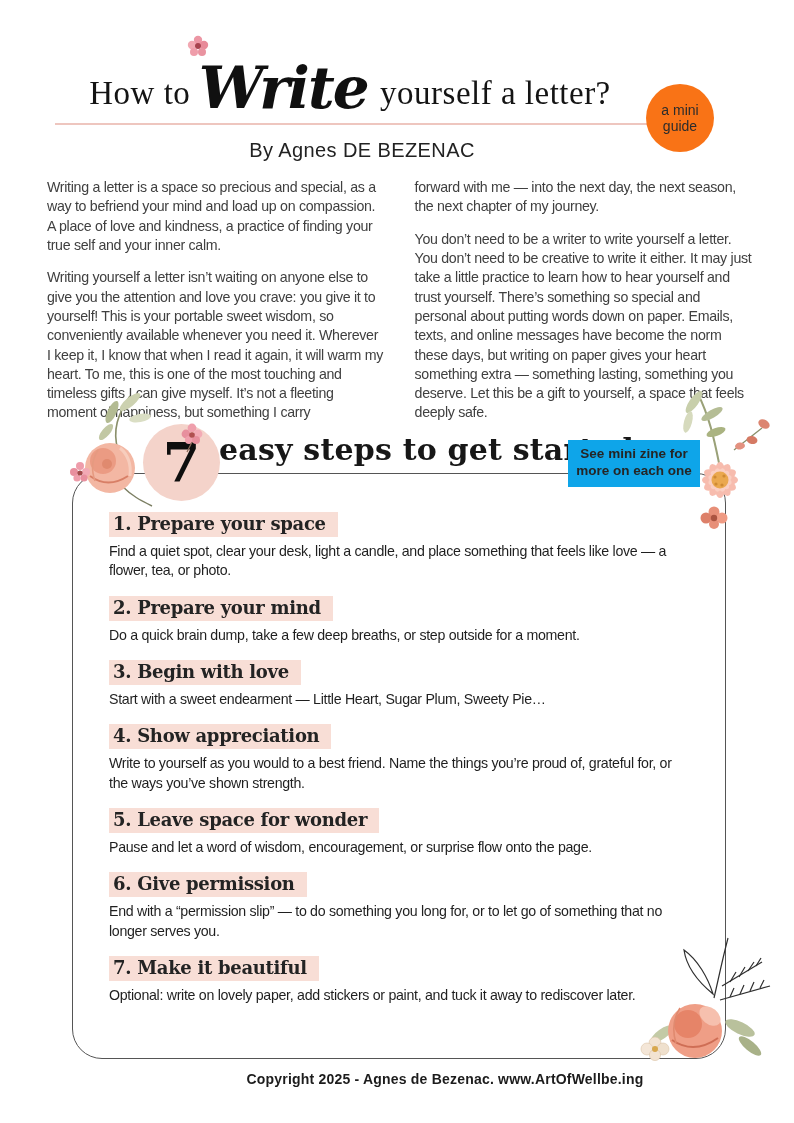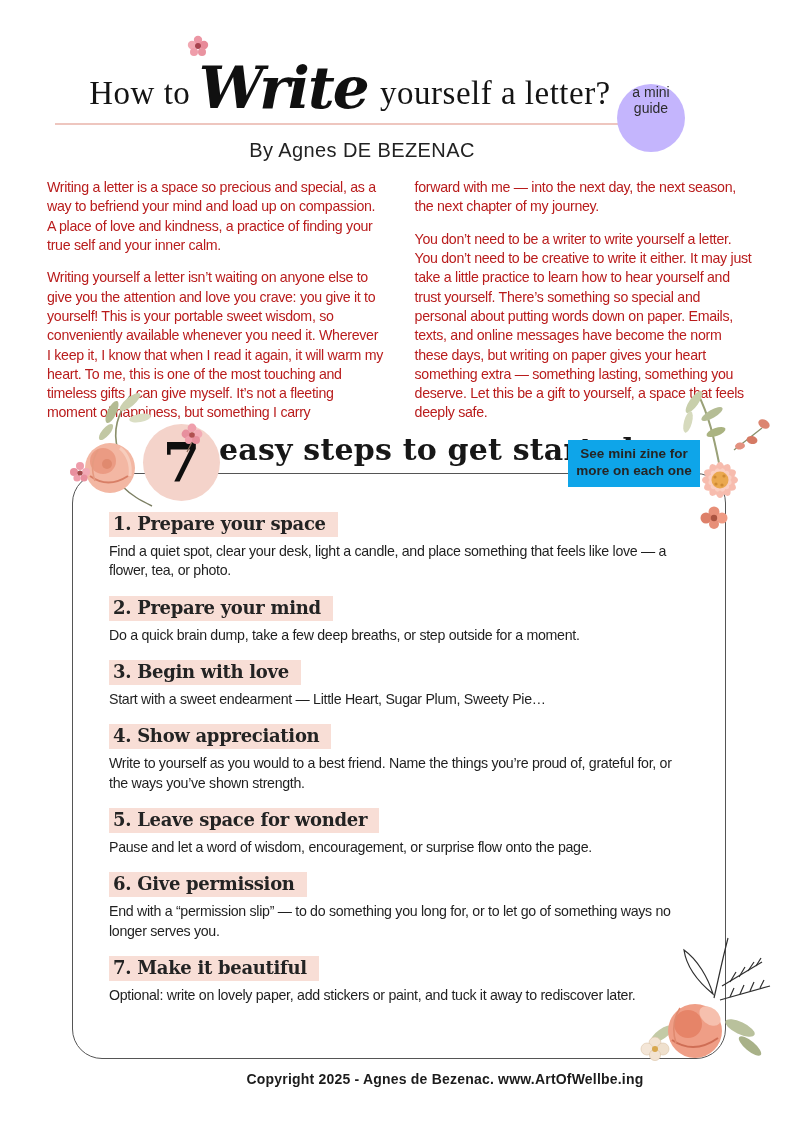--- a/index.html
+++ b/index.html
@@ -5,27 +5,27 @@
   * { margin:0; padding:0; box-sizing:border-box; }
   html,body { width:794px; height:1123px; }
   body { font-family:"Liberation Sans",sans-serif; background:#ffffff; color:#1e1e1e; position:relative; overflow:hidden; }
   .page { position:absolute; left:0; top:0; width:794px; height:1123px; background:#ffffff; }
 
   
   .title-row { position:absolute; left:0; top:50px; width:680px; text-align:center; white-space:nowrap;padding-left:20px; }
   .title-pre, .title-post { font-family:"Liberation Serif",serif; font-size:33px; font-weight:400; color:#141414; letter-spacing:0.5px; }
   .title-script { font-family:"DejaVu Serif",serif; font-style:italic; font-weight:700; font-size:58px; color:#101010; margin:0 8px 0 4px; position:relative; top:4px; letter-spacing:-2px; }
   .title-underline { position:absolute; left:55px; top:123px; width:600px; height:2px; background:#eec6bf; }
-  .mini-badge { position:absolute; left:617px; top:84px; width:68px; height:68px; border-radius:50%; background:#c4b5fd; display:flex; flex-direction:column; align-items:center; z-index:2; }
+  .mini-badge { position:absolute; left:646px; top:84px; width:68px; height:68px; border-radius:50%; background:#f97316; display:flex; flex-direction:column; align-items:center; justify-content:center; z-index:2; }
   .mini-badge span { font-size:14px; font-weight:500; color:#2c2c2c; line-height:1.15; }
   .byline { position:absolute; left:0; top:139px; width:724px; text-align:center; font-size:20px; color:#222; letter-spacing:0.4px; }
 
   
   .intro { position:absolute; left:47px; top:178px; width:708px; display:flex; gap:12px; }
-  .intro .col { font-size:14.2px; line-height:1.36; letter-spacing:-0.3px; color:#b91c1c; }
+  .intro .col { font-size:14.2px; line-height:1.36; letter-spacing:-0.3px; color:#404040; }
   .col-left { width:348px; }
   .col-right { width:352px;margin-left:19px; }
   .intro p + p { margin-top:13px; }
 
   
   .steps-box { position:absolute; left:72px; top:473px; width:654px; height:586px; border:1.3px solid #555; border-radius:30px; z-index:1; }
   .steps { list-style:none; padding:38px 30px 0 36px; }
   .steps li { margin:0; }
   .steps li:nth-child(4), .steps li:nth-child(5) { margin-top:8px; }
   .step-title { display:inline-block; background:#f8ded6; padding:1px 12px 3px 4px; font-family:"DejaVu Serif",serif; font-weight:700; font-size:18px; color:#232323; letter-spacing:-0.3px; }
@@ -94,21 +94,21 @@
       <li>
         <span class="step-title">4. Show appreciation</span>
         <p class="step-body">Write to yourself as you would to a best friend. Name the things you’re proud of, grateful for, or the ways you’ve shown strength.</p>
       </li>
       <li>
         <span class="step-title">5. Leave space for wonder</span>
         <p class="step-body">Pause and let a word of wisdom, encouragement, or surprise flow onto the page.</p>
       </li>
       <li>
         <span class="step-title">6. Give permission</span>
-        <p class="step-body">End with a “permission slip” — to do something you long for, or to let go of something ways no longer serves you.</p>
+        <p class="step-body">End with a “permission slip” — to do something you long for, or to let go of something that no longer serves you.</p>
       </li>
       <li>
         <span class="step-title">7. Make it beautiful</span>
         <p class="step-body">Optional: write on lovely paper, add stickers or paint, and tuck it away to rediscover later.</p>
       </li>
     </ol>
   </div>
 
   <div class="seven-circle">
     <span>7</span>

